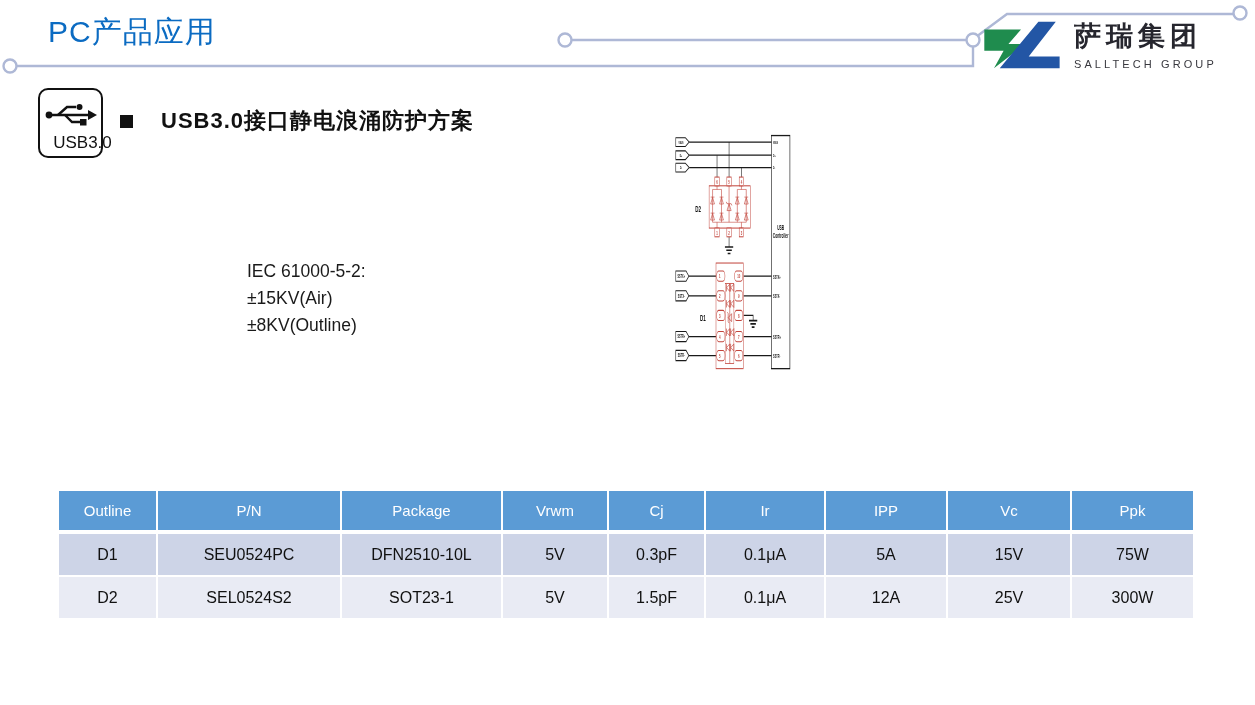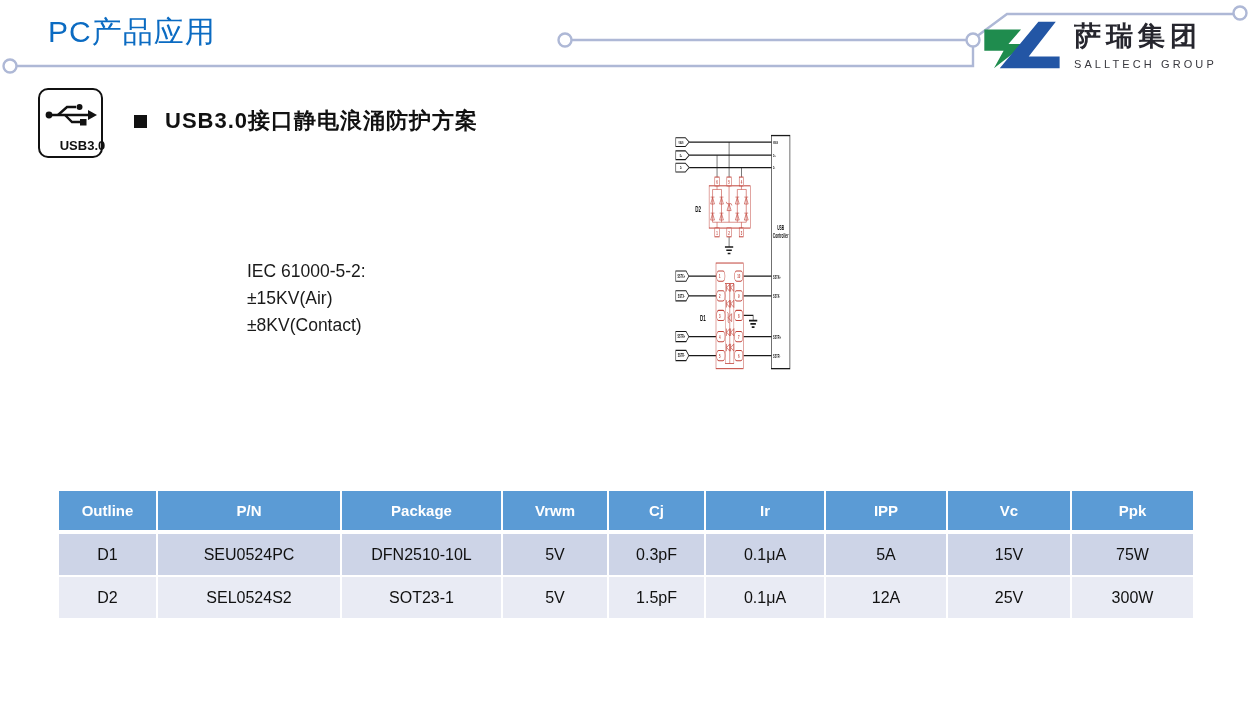--- a/index.html
+++ b/index.html
@@ -16,31 +16,31 @@
   .logo-text{display:flex;flex-direction:column;}
   .logo-cn{font-size:27px;font-weight:bold;color:#26262E;letter-spacing:5px;line-height:1.1;white-space:nowrap;}
   .logo-en{font-size:11px;color:#38383E;letter-spacing:3.1px;margin-top:6px;white-space:nowrap;}
   .usb-badge{
     position:absolute;left:38px;top:88px;width:61px;height:63px;
     border:2px solid #111;border-radius:10px;background:#fff;
     display:flex;flex-direction:column;align-items:center;justify-content:flex-end;
     padding-bottom:3px;box-sizing:content-box;
   }
   .usb-badge svg{position:absolute;top:8px;left:3px;}
-  .usb-badge-label{font-size:13px;font-weight:bold;color:#111;margin-left:24px;}
-  .section-heading{position:absolute;left:134px;top:106px;display:flex;align-items:center;gap:18px;height:30px;justify-content:space-between;}
+  .usb-badge-label{font-size:17px;font-weight:normal;color:#111;margin-left:24px;}
+  .section-heading{position:absolute;left:120px;top:106px;display:flex;align-items:center;gap:28px;height:30px;justify-content:space-between;}
   .bullet{width:13px;height:13px;background:#111;flex:0 0 auto;}
   .heading-text{font-size:22px;font-weight:bold;color:#111;letter-spacing:1px;white-space:nowrap;}
   .spec-block{position:absolute;left:247px;top:258px;font-size:17.5px;color:#1a1a1a;line-height:27px;}
   .circuit{position:absolute;left:672px;top:129px;}
   .circuit text{font-family:"Liberation Sans",sans-serif;}
   .table-wrap{position:absolute;left:58px;top:490px;}
   table{border-collapse:separate;border-spacing:0;table-layout:fixed;width:1136px;}
   th{
-    background:#5B9BD5;color:#ffffff;font-size:15px;font-weight:bold;
+    background:#5B9BD5;color:#ffffff;font-size:15px;font-weight:normal;
     height:37px;border:1px solid #fff;border-bottom:3px solid #fff;text-align:center;
   }
   td{
     font-size:16px;color:#111;text-align:center;height:39px;
     border:1px solid #fff;
   }
   tr.odd td{background:#CDD4E7;}
   tr.even td{background:#E9EBF4;}
 </style>
 </head>
@@ -89,21 +89,21 @@
 </div>
 
 <div class="section-heading">
   <span class="bullet"></span>
   <span class="heading-text">USB3.0接口静电浪涌防护方案</span>
 </div>
 
 <div class="spec-block">
   <div>IEC 61000-5-2:</div>
   <div>±15KV(Air)</div>
-  <div>±8KV(Contact)</div>
+  <div>±8KV(Outline)</div>
 </div>
 
 <svg class="circuit" width="352" height="346" viewBox="672 129 1024 475" preserveAspectRatio="none">
   <svg x="672" y="129" width="352" height="346" viewBox="672 129 352 346">
   <defs>
     <g id="dioU" stroke="#C2453C" stroke-width="1.2" fill="none">
       <path d="M -5.5 5 L 5.5 5 L 0 -4 Z"></path>
       <line x1="-5.5" y1="-4.5" x2="5.5" y2="-4.5"></line>
     </g>
     <g id="zenU" stroke="#C2453C" stroke-width="1.2" fill="none">

